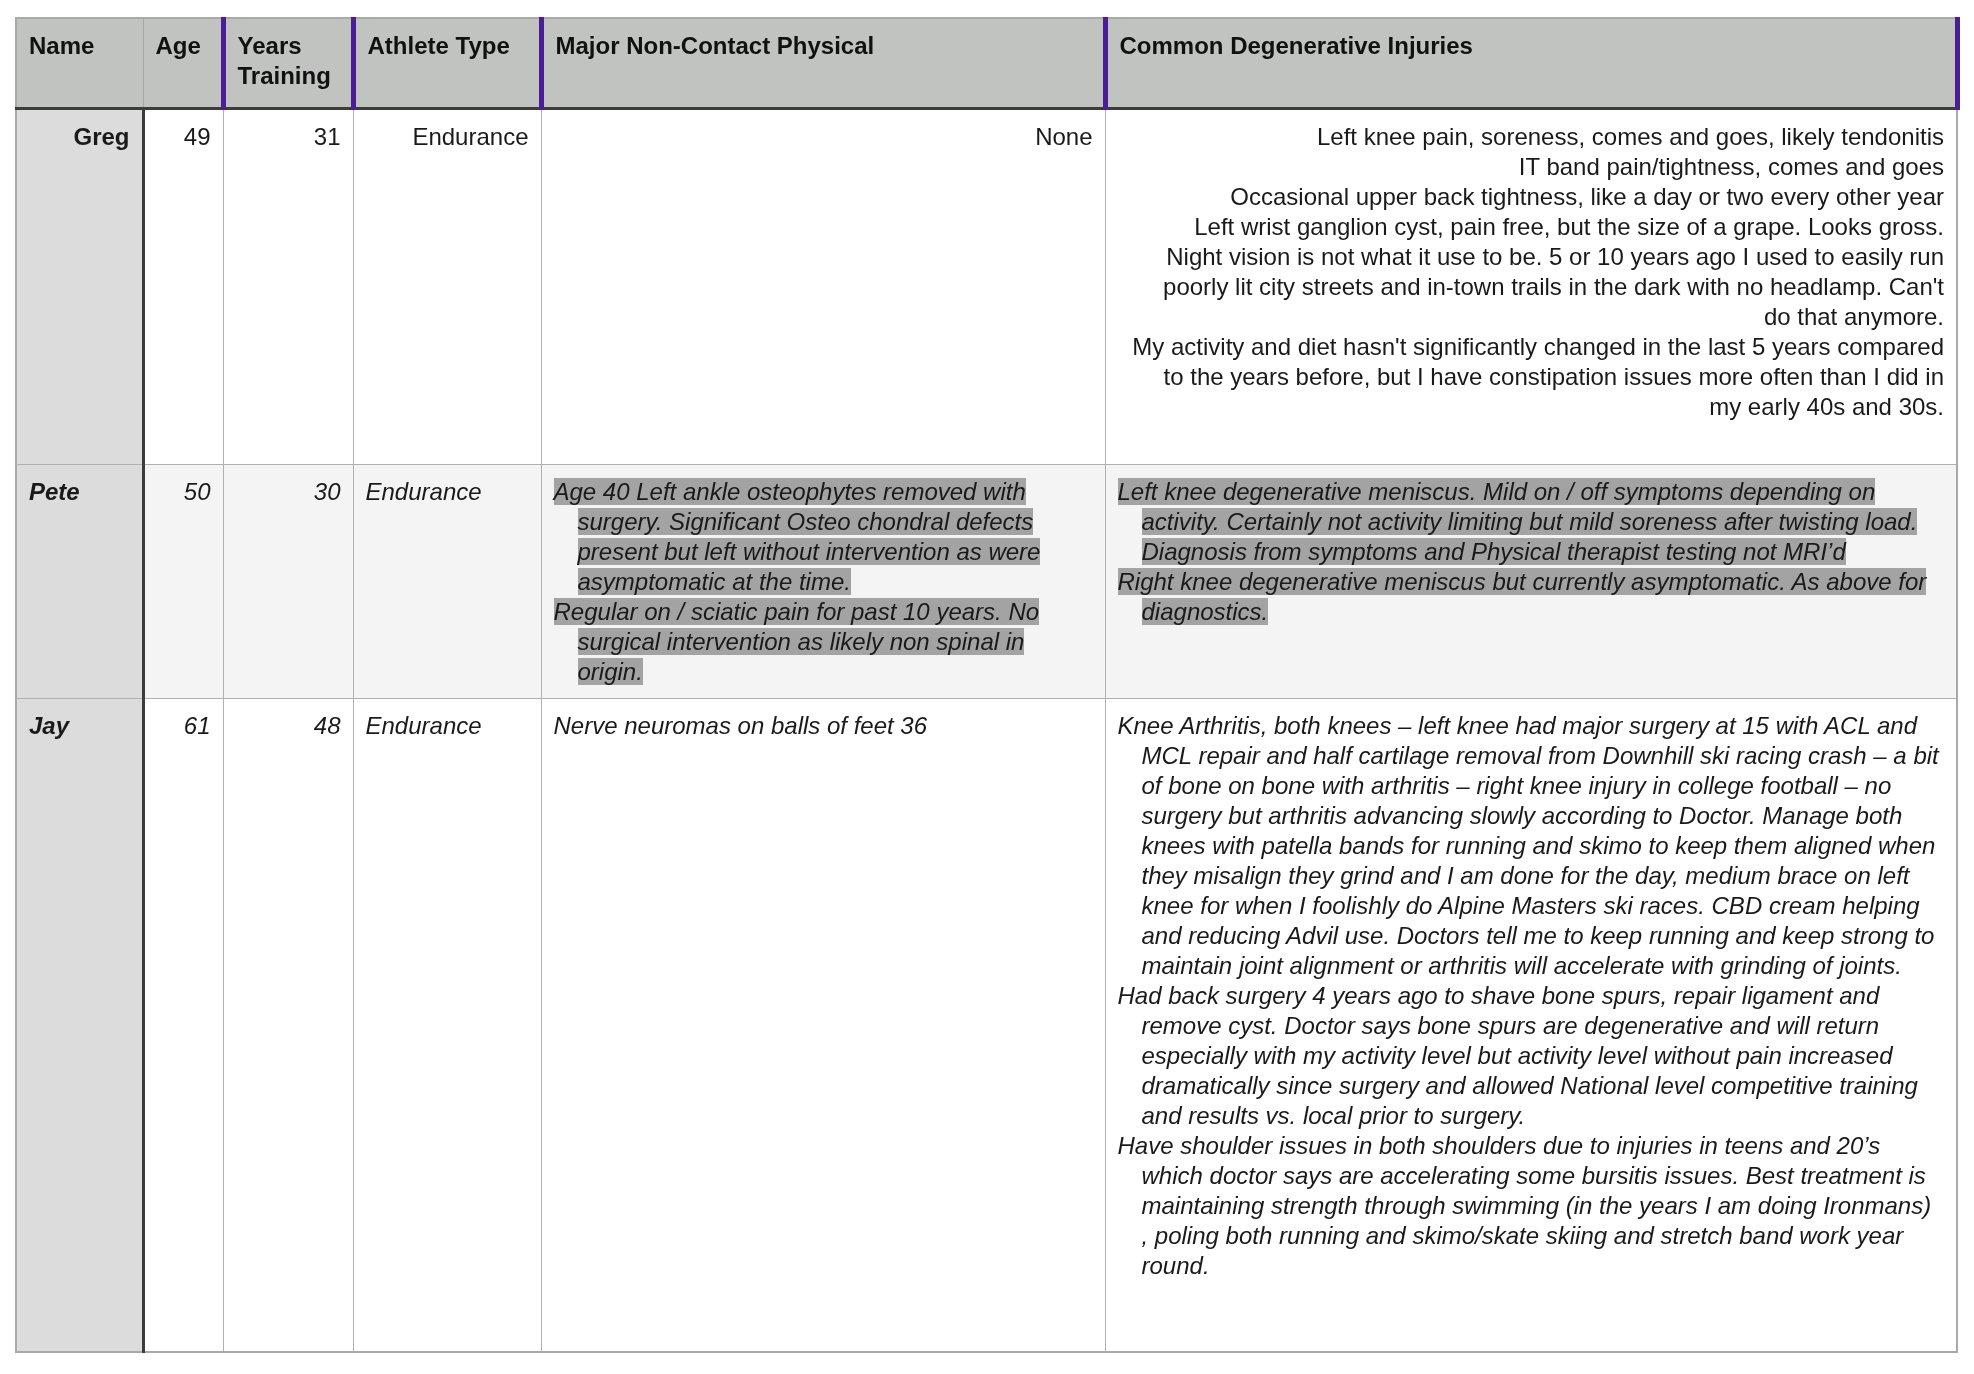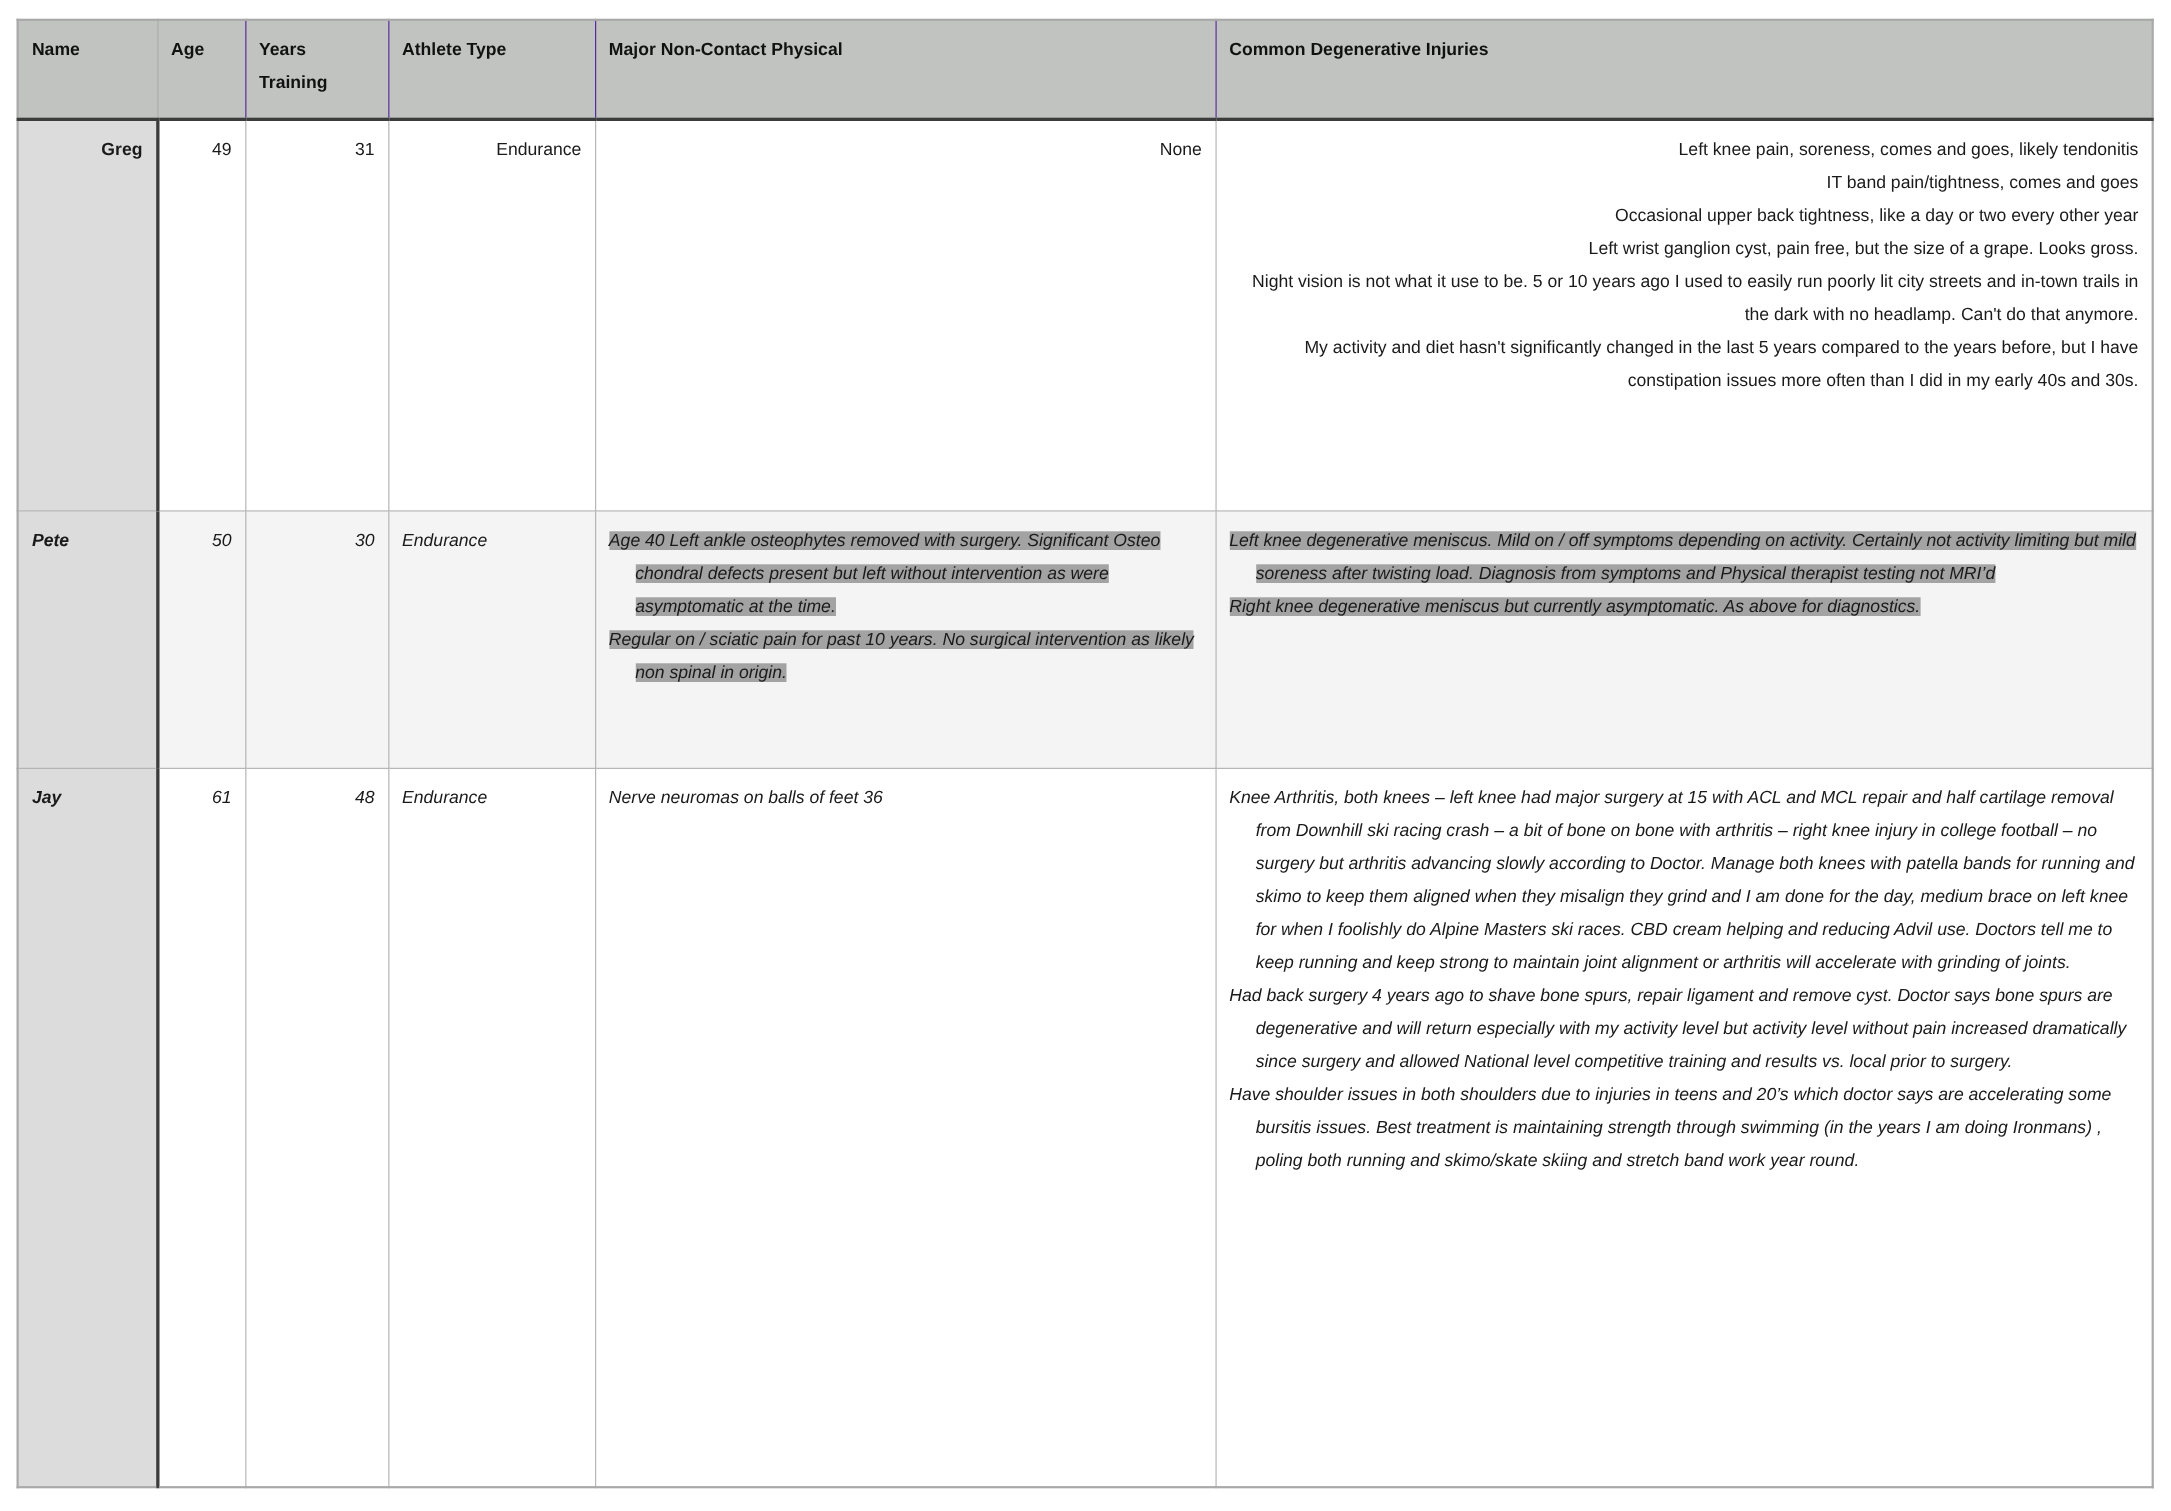--- a/index.html
+++ b/index.html
@@ -1,23 +1,23 @@
 <!DOCTYPE html>
 <html><head>
 <meta charset="utf-8">
 <style>
   html, body { margin: 0; padding: 0; background: #ffffff; }
   body { width: 1974px; height: 1374px; position: relative; overflow: hidden;
          font-family: "Liberation Sans", sans-serif; color: #1a1a1a; }
   .tbl { position: absolute; left: 15px; top: 17px; width: 1941px;
          border-collapse: collapse; table-layout: fixed; border: 2px solid #a9a9a9; }
   .tbl th, .tbl td { border: 1px solid #b0b0b0; vertical-align: top;
-         padding: 12px 12px 10px 12px; font-size: 16px; line-height: 30px; text-align: left; }
+         padding: 12px 12px 10px 12px; font-size: 24px; line-height: 30px; text-align: left; }
   .tbl thead th { background: #c1c3c1; font-weight: bold; color: #111; height: 66px;
-         border-bottom: 3px solid #3c3c3c; border-right: 1px solid #4c1d95; }
+         border-bottom: 3px solid #3c3c3c; border-right: 5px solid #4c1d95; }
   .tbl td.name { background: #dcdcdc; font-weight: bold; border-right: 3px solid #3c3c3c; }
   .tbl th.name-h { border-right: 1px solid #a6a8a6; }
   .num { text-align: right !important; margin-top: 33px; }
   tr.alt td:not(.name) { background: #f4f4f4; }
   tr.alt td .hl { background: #a3a3a3; box-decoration-break: clone; -webkit-box-decoration-break: clone; }
   .entry { padding-left: 24px; text-indent: -24px; margin: 0; }
   col.c-name { width: 127px; } col.c-age { width: 80px; } col.c-yrs { width: 130px; }
   col.c-type { width: 188px; } col.c-major { width: 564px; } col.c-common { width: 852px; }
   tr.r-greg td { height: 332px; text-align: right; } tr.r-pete td { height: 211px; font-style: italic; } tr.r-jay td { height: 630px; font-style: italic; }
 </style>

